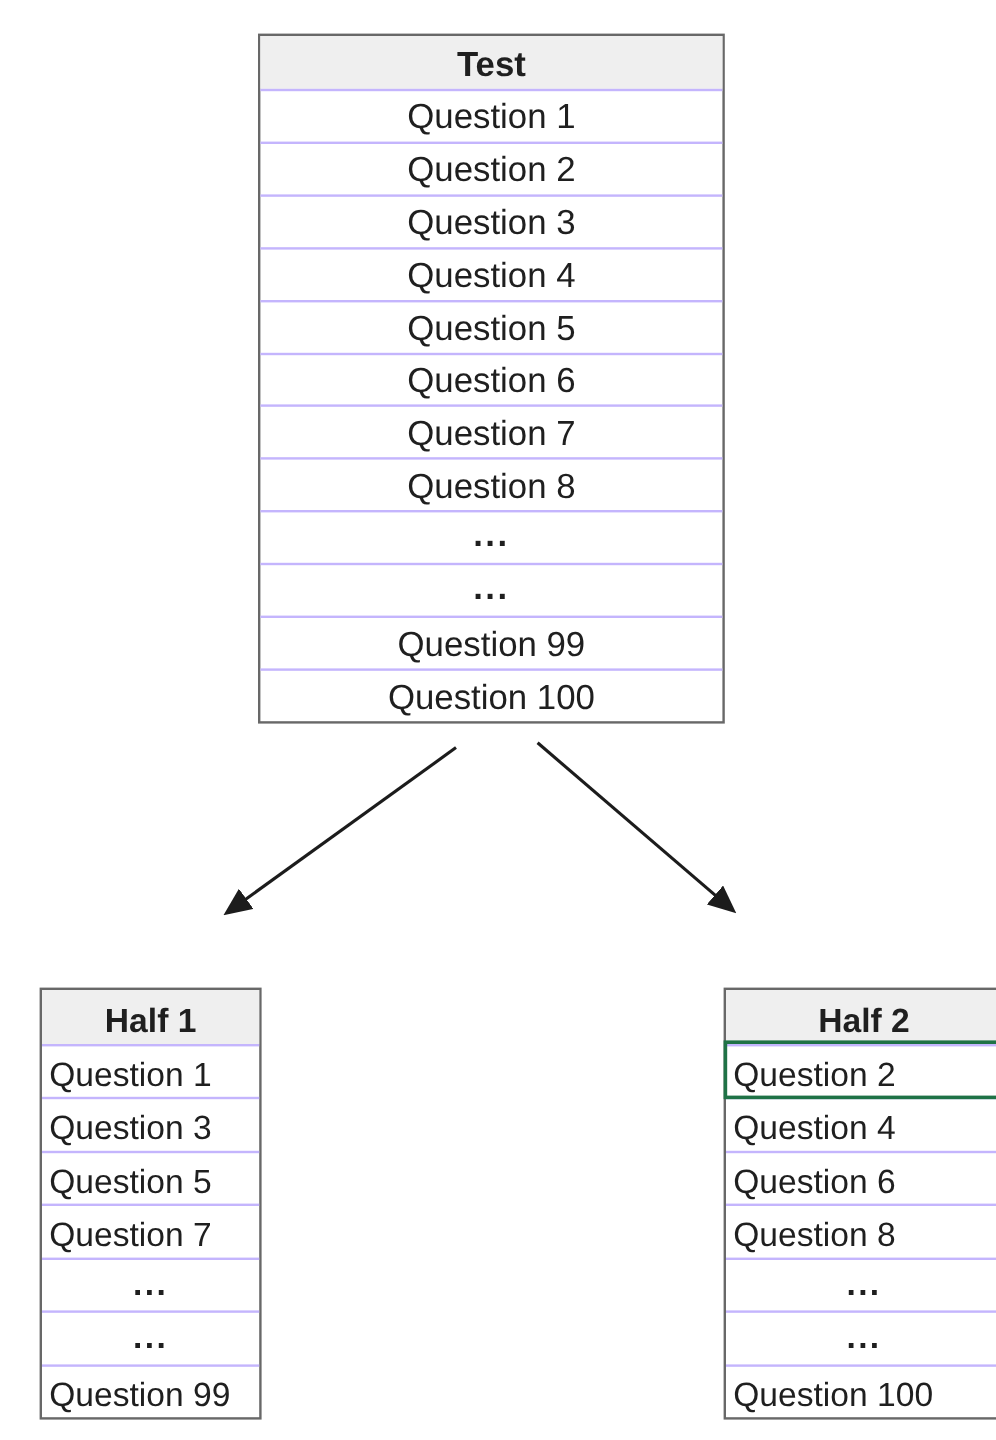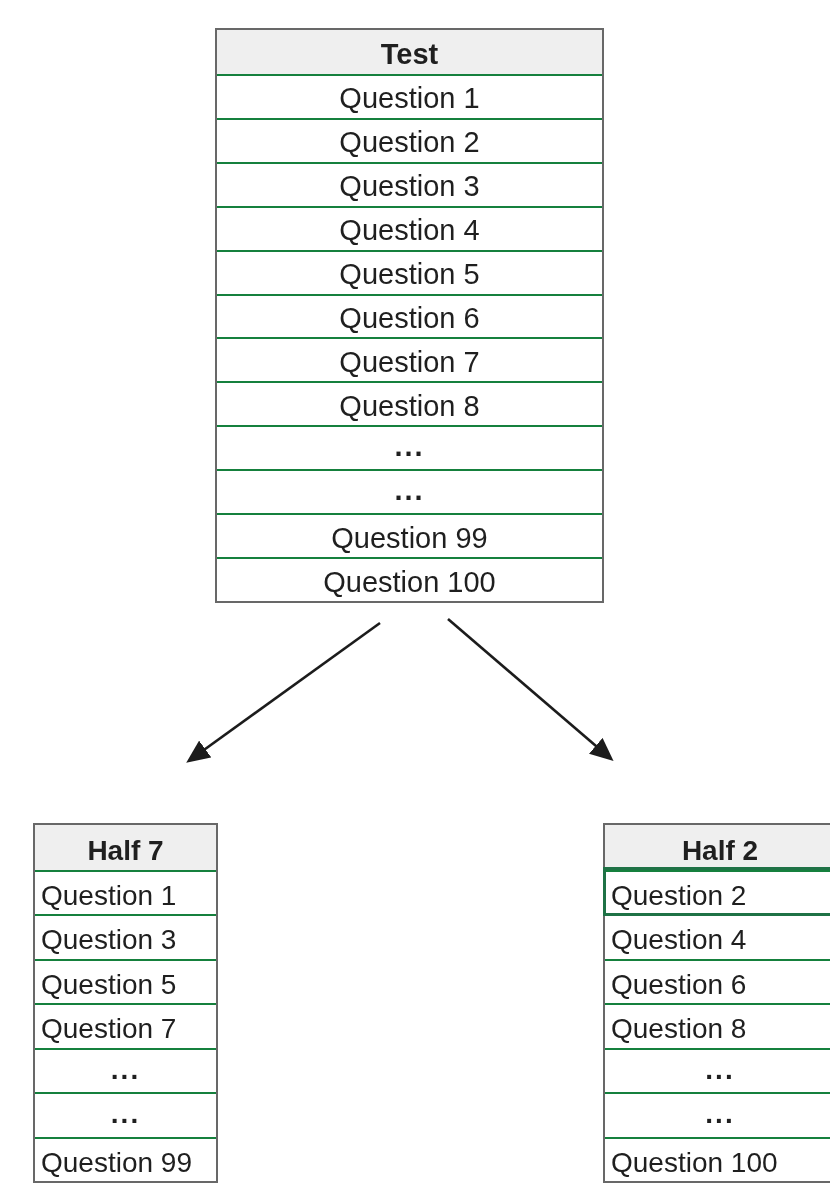--- a/index.html
+++ b/index.html
@@ -30,21 +30,21 @@
     display: flex;
     align-items: flex-end;
     justify-content: center;
     padding-bottom: 4px;
     font-size: 29px;
     line-height: 1.05;
     white-space: nowrap;
     overflow: hidden;
   }
   .xl-cell + .xl-cell {
-    border-top: 2px solid #15803d;
+    border-top: 2px solid #c4b5fd;
   }
   .xl-header {
     font-weight: bold;
     background: #efefef;
     justify-content: center;
   }
   .test-table {
     left: 215px;
     top: 28px;
     width: 389px;
@@ -140,21 +140,21 @@
     <defs>
       <marker id="ah" markerWidth="9" markerHeight="8" refX="7.2" refY="4" orient="auto" markerUnits="strokeWidth">
         <path d="M0,0 L9,4 L0,8 z" fill="#1c1c1c"></path>
       </marker>
     </defs>
     <line x1="380" y1="623" x2="190" y2="760" marker-end="url(#ah)"></line>
     <line x1="448" y1="619" x2="610" y2="758" marker-end="url(#ah)"></line>
   </svg>
 
   <div class="xl-table half-table half1-table">
-    <div class="xl-cell xl-header">Half 7</div>
+    <div class="xl-cell xl-header">Half 1</div>
     <div class="xl-cell">Question 1</div>
     <div class="xl-cell">Question 3</div>
     <div class="xl-cell">Question 5</div>
     <div class="xl-cell">Question 7</div>
     <div class="xl-cell center ellipsis">...</div>
     <div class="xl-cell center ellipsis">...</div>
     <div class="xl-cell">Question 99</div>
   </div>
 
   <div class="xl-table half-table half2-table">

